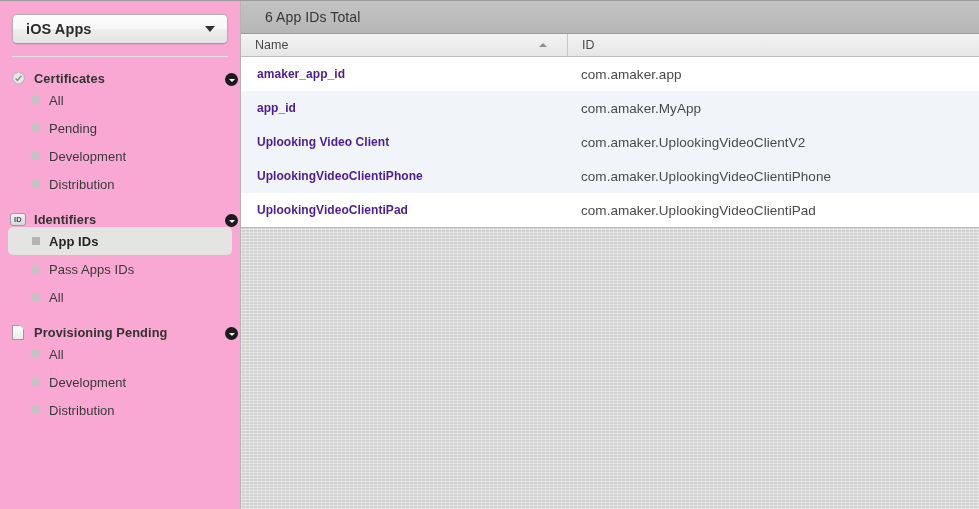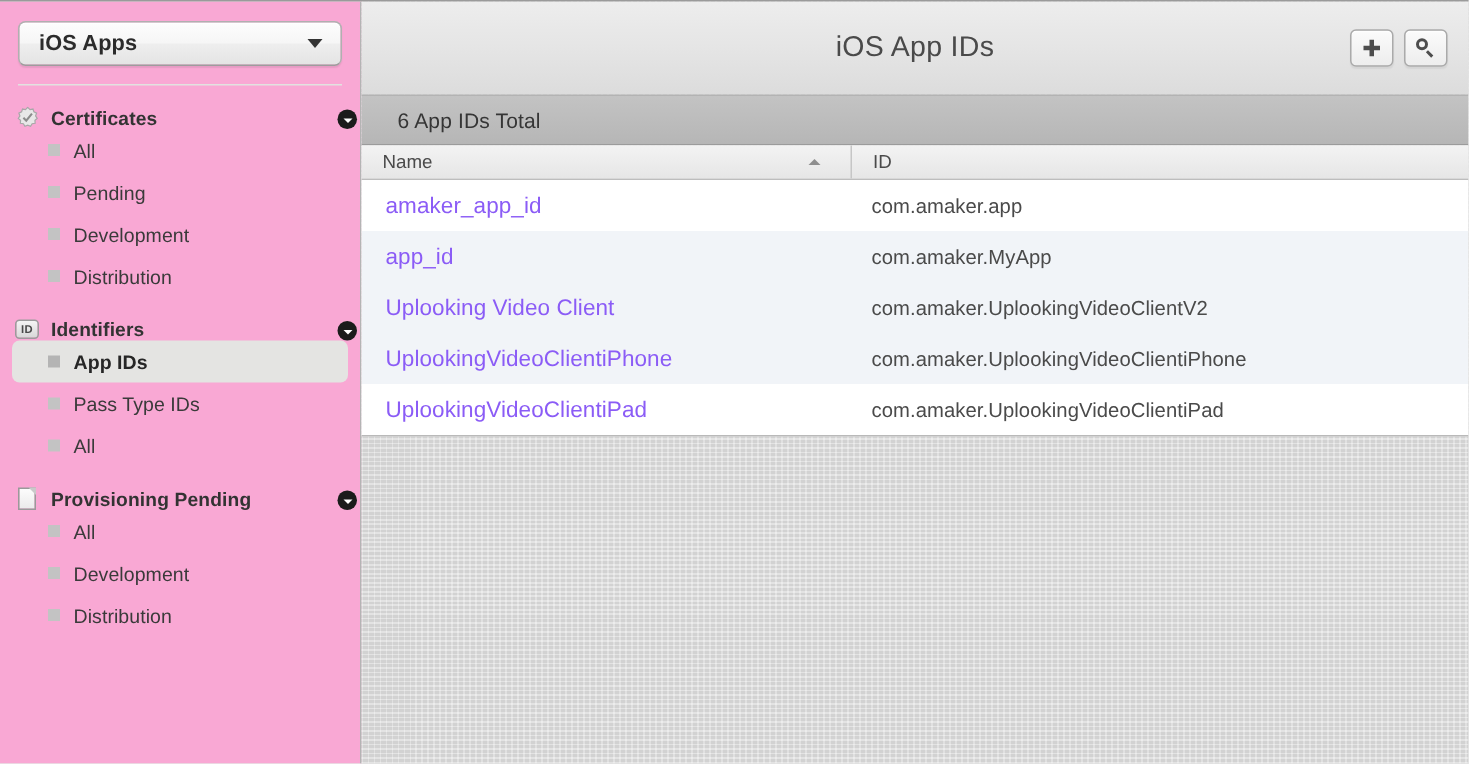--- a/index.html
+++ b/index.html
@@ -350,23 +350,23 @@
     box-sizing: border-box;
     cursor: default;
   }
   .row.even { background: #ffffff; }
   .row.odd  { background: #f1f4f8; }
   .cell-name {
     width: 327px;
     flex: 0 0 327px;
     padding-left: 16px;
     box-sizing: border-box;
-    font-size: 15px;
-    font-weight: normal;
-    color: #8b5cf6;
+    font-size: 12px;
+    font-weight: bold;
+    color: #4c1d95;
     letter-spacing: 0.05px;
     white-space: nowrap;
     overflow: hidden;
   }
   .cell-id {
     flex: 1;
     padding-left: 13px;
     box-sizing: border-box;
     font-size: 13.5px;
     color: #4a4a4a;
@@ -432,21 +432,21 @@
           </span>
           <span class="group-title">Identifiers</span>
           <span class="disclosure"></span>
         </div>
         <div class="nav-item selected">
           <span class="bullet"></span>
           <span class="nav-label">App IDs</span>
         </div>
         <div class="nav-item">
           <span class="bullet"></span>
-          <span class="nav-label">Pass Type IDs</span>
+          <span class="nav-label">Pass Apps IDs</span>
         </div>
       </div>
 
       <div class="nav-group">
         <div class="nav-item">
           <span class="bullet"></span>
           <span class="nav-label">All</span>
         </div>
       </div>
 
@@ -470,31 +470,20 @@
           <span class="bullet"></span>
           <span class="nav-label">Distribution</span>
         </div>
       </div>
 
     </div>
   </div>
 
   <div class="content">
 
-    <div class="toolbar">
-      <span class="toolbar-title">iOS App IDs</span>
-      <div class="toolbar-buttons">
-        <div class="tb-btn">
-          <span class="plus-glyph"></span>
-        </div>
-        <div class="tb-btn">
-          <span class="mag-glyph"></span>
-        </div>
-      </div>
-    </div>
 
     <div class="status-bar">
       <span class="status-text">6 App IDs Total</span>
     </div>
 
     <div class="table-wrap">
       <div class="table-head">
         <div class="th col-name">
           <span>Name</span>
           <span class="sort-arrow"></span>

